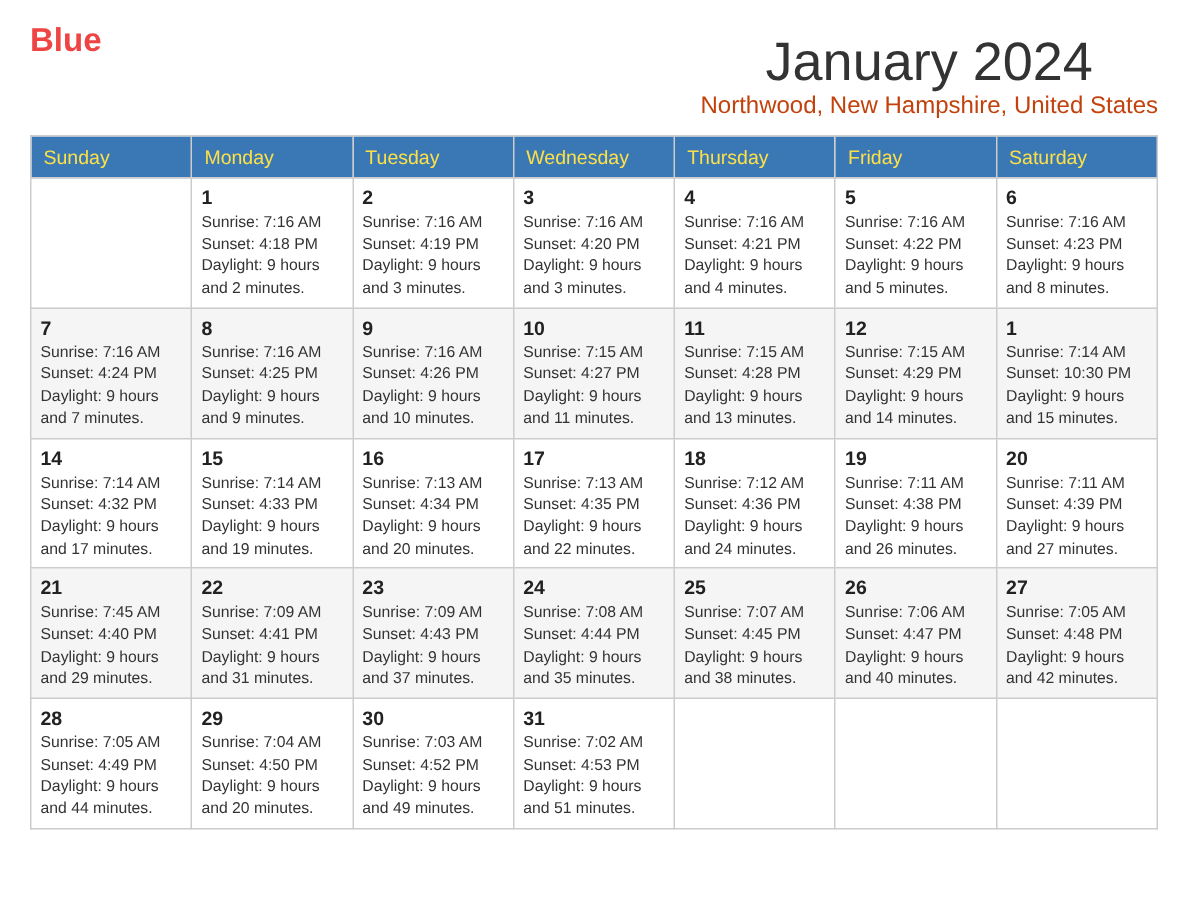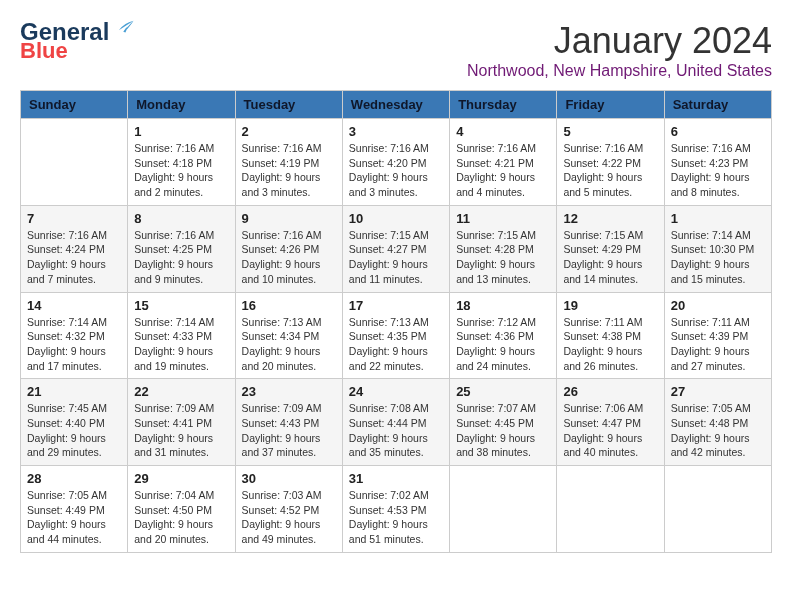--- a/index.html
+++ b/index.html
@@ -15,43 +15,43 @@
       justify-content: space-between;
       align-items: flex-start;
       margin-bottom: 10px;
     }
     .logo {
       display: flex;
       flex-direction: column;
       align-items: flex-start;
     }
     .title-block {
-      text-align: right;
+      text-align: center;
     }
     .month-title {
       font-size: 36px;
       color: #333;
       font-weight: normal;
     }
     .location {
       font-size: 16px;
-      color: #701a75;
+      color: #c2410c;
     }
     .calendar {
       width: 100%;
       border-collapse: collapse;
       font-size: 11px;
     }
     .calendar th {
       background: #3a78b5;
-      color: #0f172a;
+      color: #fde047;
       text-align: left;
       padding: 6px 8px;
       font-size: 13px;
-      font-weight: bold;
+      font-weight: normal;
       border: 1px solid #ccc;
     }
     .calendar td {
       border: 1px solid #ccc;
       vertical-align: top;
       padding: 5px 6px;
       width: 107px;
       min-height: 80px;
     }
     .day-num {
@@ -78,31 +78,20 @@
     
     tr:first-child th {
       background: #3a78b5;
     }
   </style>
 </head>
 <body>
 
 <div class="header">
   <div class="logo">
-    <div style="display:flex; align-items:center; gap:2px;">
-      <div style="font-size:24px; font-weight:bold; color:#1a3a5c; line-height:1;">
-        <span style="color:#1a3a5c;">General</span>
-      </div>
-      <div style="margin-left:2px; margin-top:-4px;">
-        <svg width="22" height="22" viewBox="0 0 30 30">
-          <path d="M8,18 Q15,8 28,5 Q20,12 18,18 Q25,10 28,5" fill="#4a9fd4" stroke="none"></path>
-          <path d="M14,20 Q16,15 22,12 Q18,17 17,21" fill="#4a9fd4"></path>
-        </svg>
-      </div>
-    </div>
     <div style="font-size:22px; font-weight:bold; color:#ef4444; margin-top:-6px;">Blue</div>
   </div>
   <div class="title-block">
     <div class="month-title">January 2024</div>
     <div class="location">Northwood, New Hampshire, United States</div>
   </div>
 </div>
 
 <table class="calendar">
   <thead>

